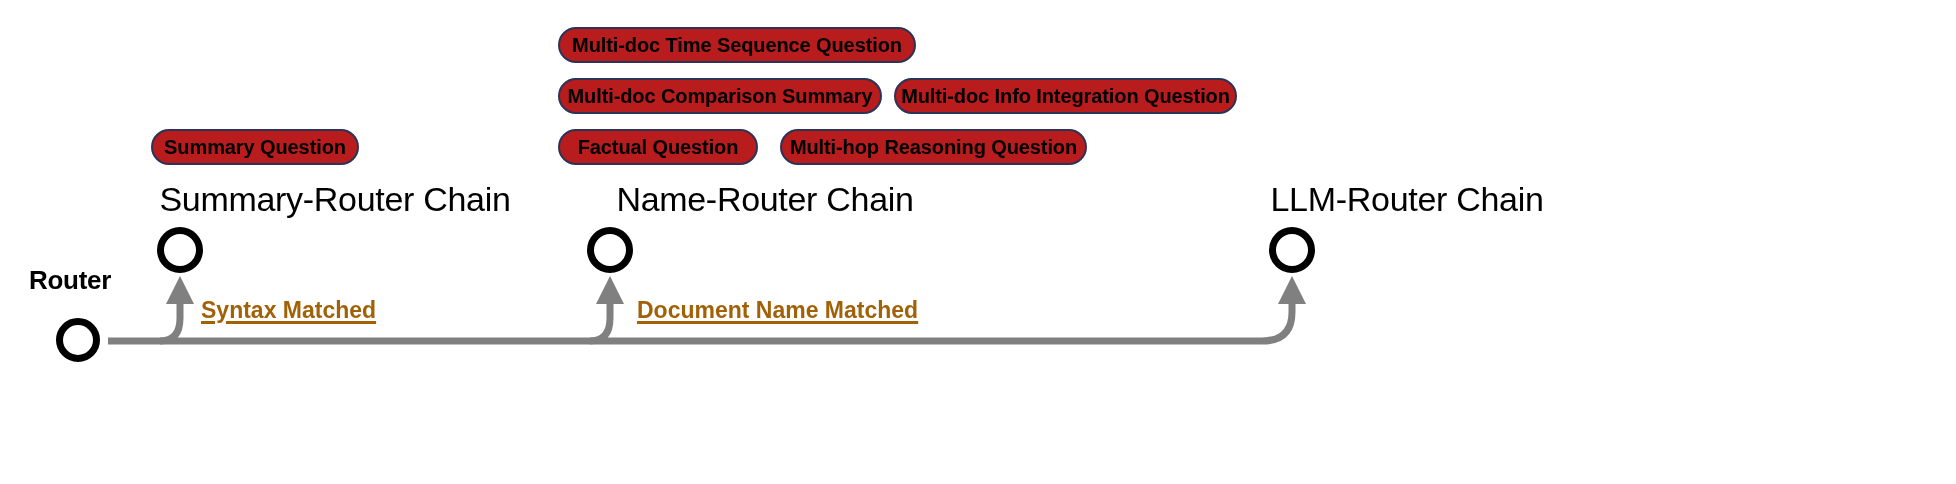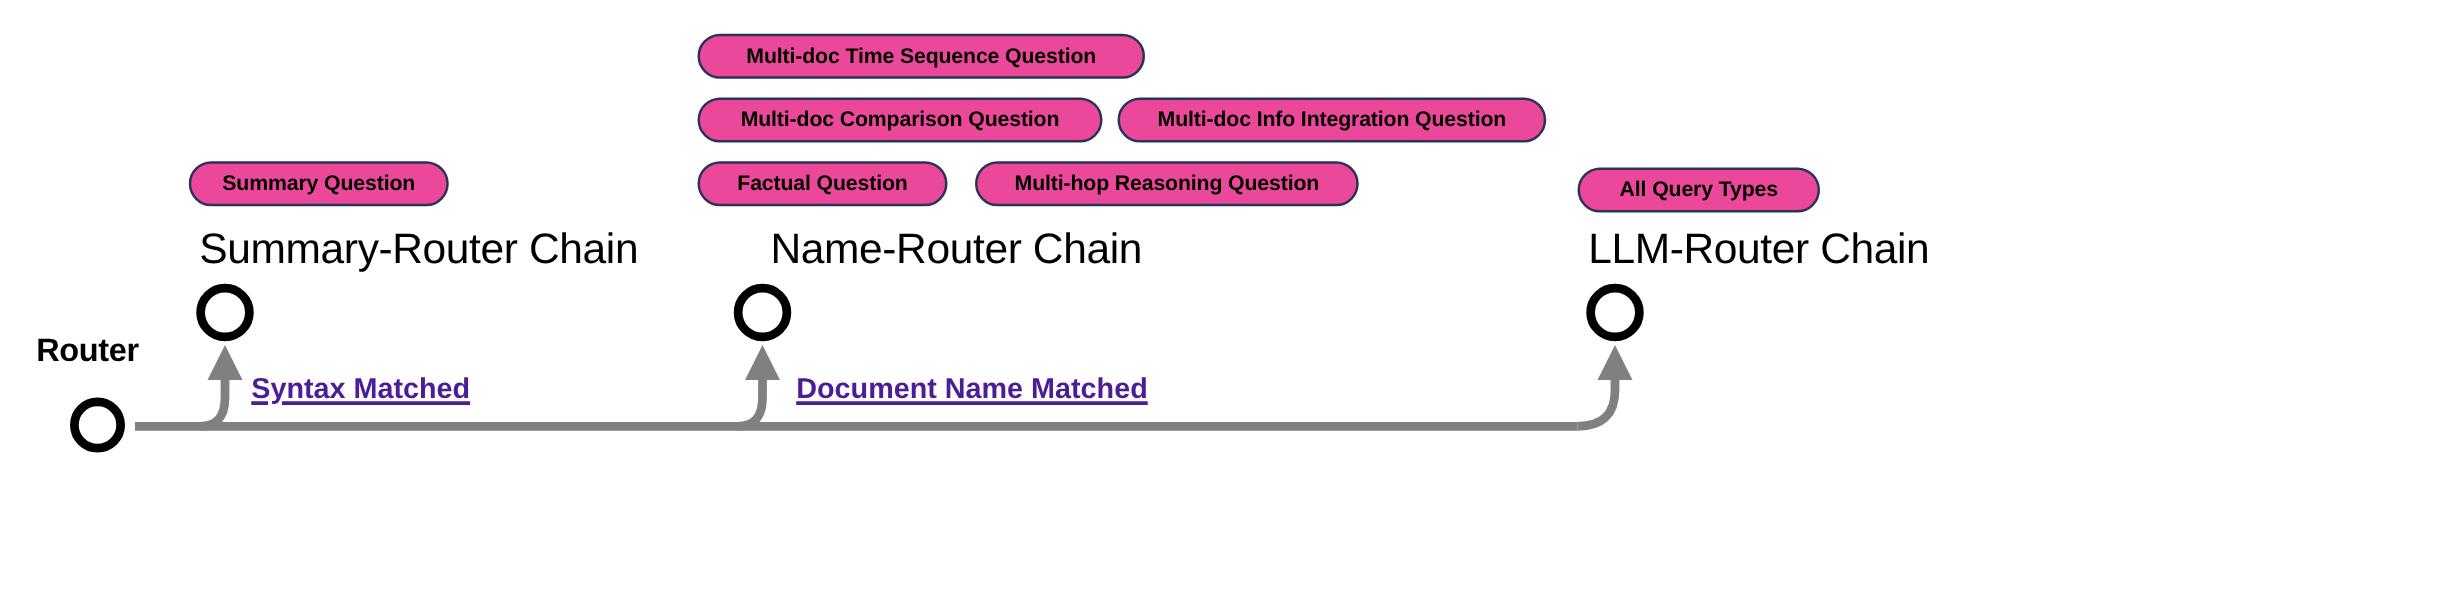--- a/index.html
+++ b/index.html
@@ -11,24 +11,24 @@
   }
   #stage{position:relative;width:1956px;height:484px;}
 
   
   .pill{
     position:absolute;
     display:flex;align-items:center;justify-content:center;
     box-sizing:border-box;
     border:2.5px solid #2b3358;
     border-radius:999px;
-    background:#ec4899;
+    background:#b91c1c;
     color:#000000;
     font-weight:bold;
-    font-size:17px;
+    font-size:20px;
     letter-spacing:-0.1px;
     white-space:nowrap;
     height:36px;
     padding:0 22px;
   }
 
   
   .chain-title{
     position:absolute;
     font-size:34px;
@@ -57,21 +57,21 @@
     border-radius:50%;
     background:#ffffff;
     transform:translate(-50%,-50%);
   }
 
   
   .edge-label{
     position:absolute;
     font-size:23px;
     font-weight:bold;
-    color:#4c1d95;
+    color:#a16207;
     white-space:nowrap;
     text-decoration:underline;
     text-underline-offset:3px;
     text-decoration-thickness:2.5px;
   }
 
   
   #wires{
     position:absolute;left:0;top:0;
     width:1956px;height:484px;
@@ -92,31 +92,30 @@
 
     <path d="M 590 341 Q 610 341 610 318 L 610 300" stroke="#808080" stroke-width="7" fill="none" stroke-linecap="butt"></path>
     <polygon points="610,276 596,304 624,304" fill="#808080"></polygon>
 
     <path d="M 1262 341 Q 1292 341 1292 312 L 1292 300" stroke="#808080" stroke-width="7" fill="none" stroke-linecap="butt"></path>
     <polygon points="1292,276 1278,304 1306,304" fill="#808080"></polygon>
   </svg>
 
   <div class="pill" style="left:558px;top:27px;width:358px;">Multi-doc Time Sequence Question</div>
 
-  <div class="pill" style="left:558px;top:78px;width:324px;">Multi-doc Comparison Question</div>
+  <div class="pill" style="left:558px;top:78px;width:324px;">Multi-doc Comparison Summary</div>
 
   <div class="pill" style="left:894px;top:78px;width:343px;">Multi-doc Info Integration Question</div>
 
   <div class="pill" style="left:151px;top:129px;width:208px;">Summary Question</div>
 
   <div class="pill" style="left:558px;top:129px;width:200px;">Factual Question</div>
 
   <div class="pill" style="left:780px;top:129px;width:307px;">Multi-hop Reasoning Question</div>
 
-  <div class="pill" style="left:1262px;top:134px;width:194px;">All Query Types</div>
 
   <div class="chain-title" style="left:335px;top:180px;">Summary-Router Chain</div>
 
   <div class="chain-title" style="left:735px;top:180px;margin-left:30px;">Name-Router Chain</div>
 
   <div class="chain-title" style="left:1407px;top:180px;">LLM-Router Chain</div>
 
   <div class="router-label" style="left:29px;top:265px;">Router</div>
 
   <div class="node" style="left:78px;top:340px;width:44px;height:44px;"></div>

